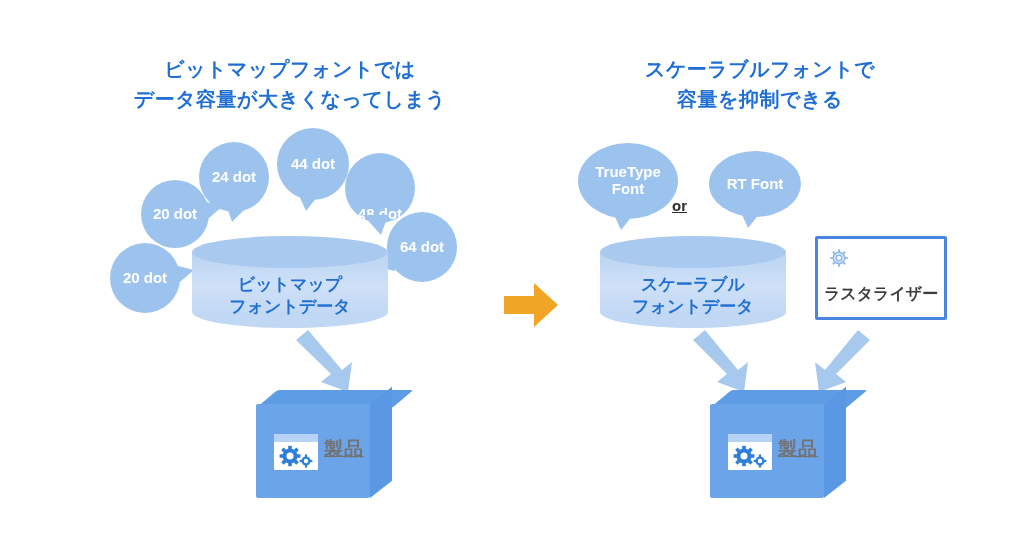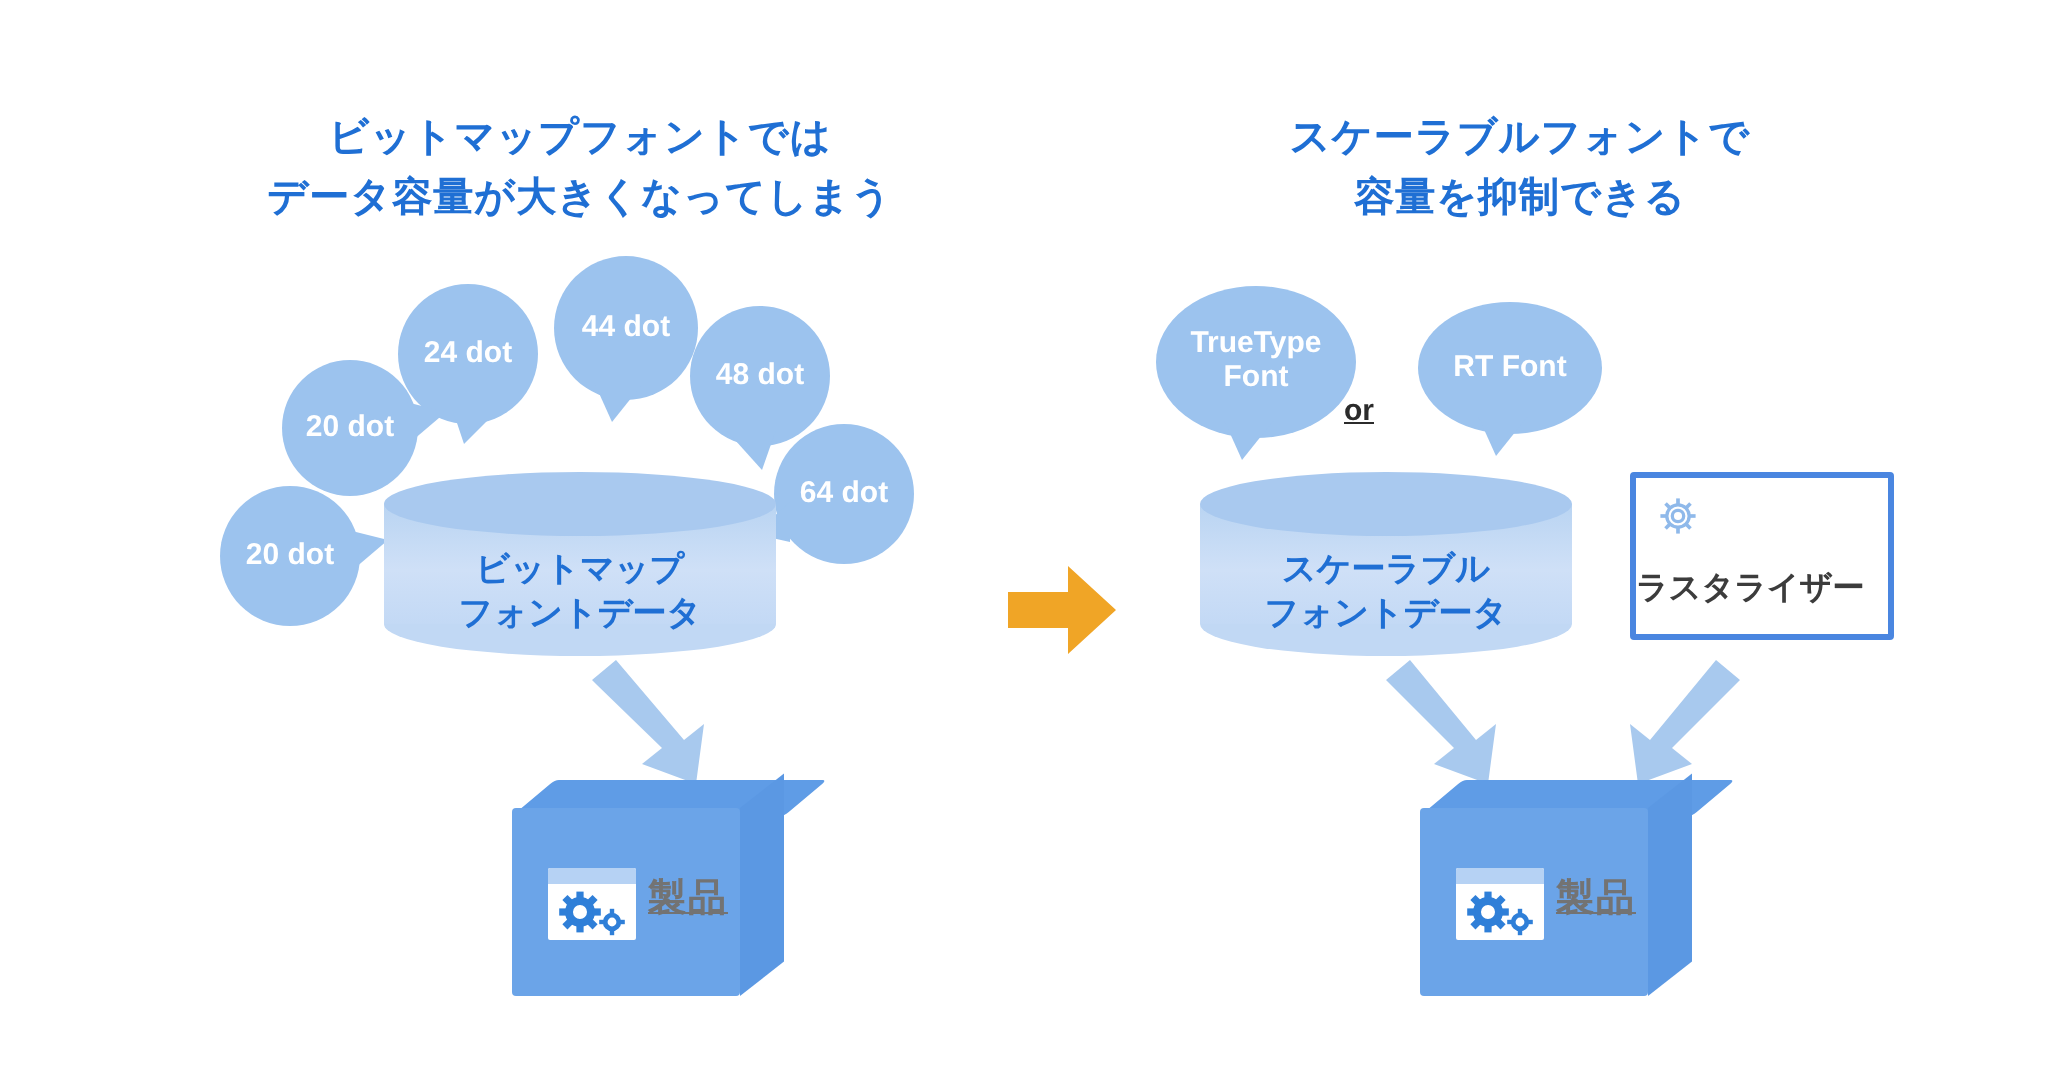--- a/index.html
+++ b/index.html
@@ -195,20 +195,21 @@
   }
   #rasterizer-box .gear-ic {
     position: absolute;
     left: 10px; top: 8px;
     width: 22px; height: 22px;
   }
   #rasterizer-label {
     position: absolute;
     left: 0; bottom: 12px;
     width: 100%;
+    text-align: center;
     color: #3c3c3c;
     font-weight: bold;
     font-size: 16px;
   }
 
   
   #or-text {
     position: absolute;
     left: 672px; top: 197px;
     color: #2b2b2b;
@@ -230,21 +231,21 @@
   <div class="bubble" style="left:277px; top:128px; width:72px; height:72px;">
     <span>44 dot</span>
     <span class="tail tail-down"></span>
   </div>
 
   <div class="bubble" style="left:199px; top:142px; width:70px; height:70px;">
     <span>24 dot</span>
     <span class="tail tail-down-r"></span>
   </div>
 
-  <div class="bubble" style="left:345px; top:153px; width:70px; height:70px;">
+  <div class="bubble" style="left:345px; top:153px; width:70px; height:70px;align-items:flex-end;">
     <span>48 dot</span>
     <span class="tail tail-dn-left"></span>
   </div>
 
   <div class="bubble" style="left:141px; top:180px; width:68px; height:68px;">
     <span>20 dot</span>
     <span class="tail tail-right"></span>
   </div>
 
   <div class="bubble" style="left:387px; top:212px; width:70px; height:70px;">

